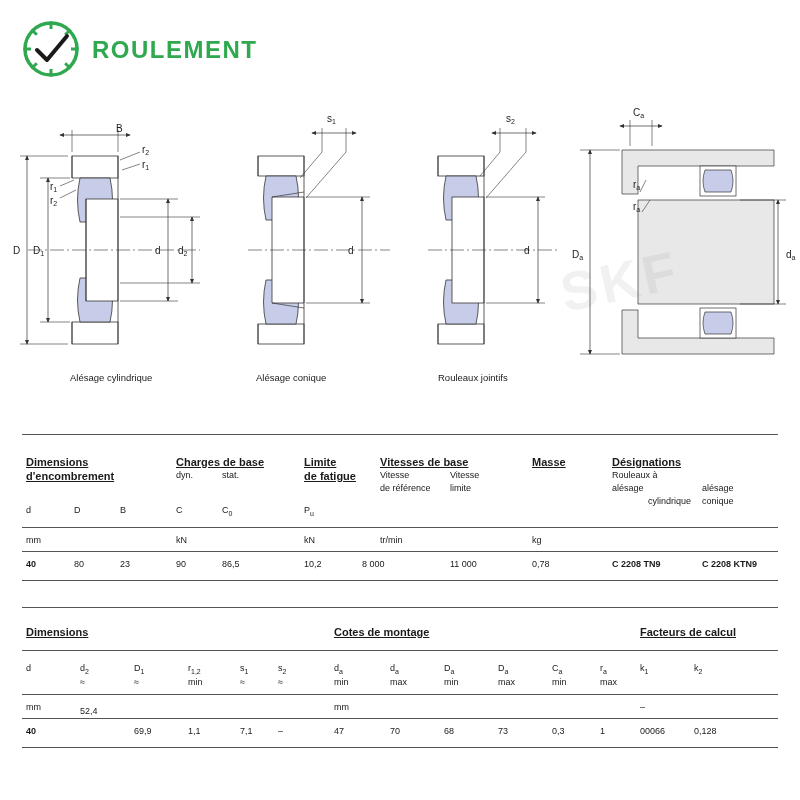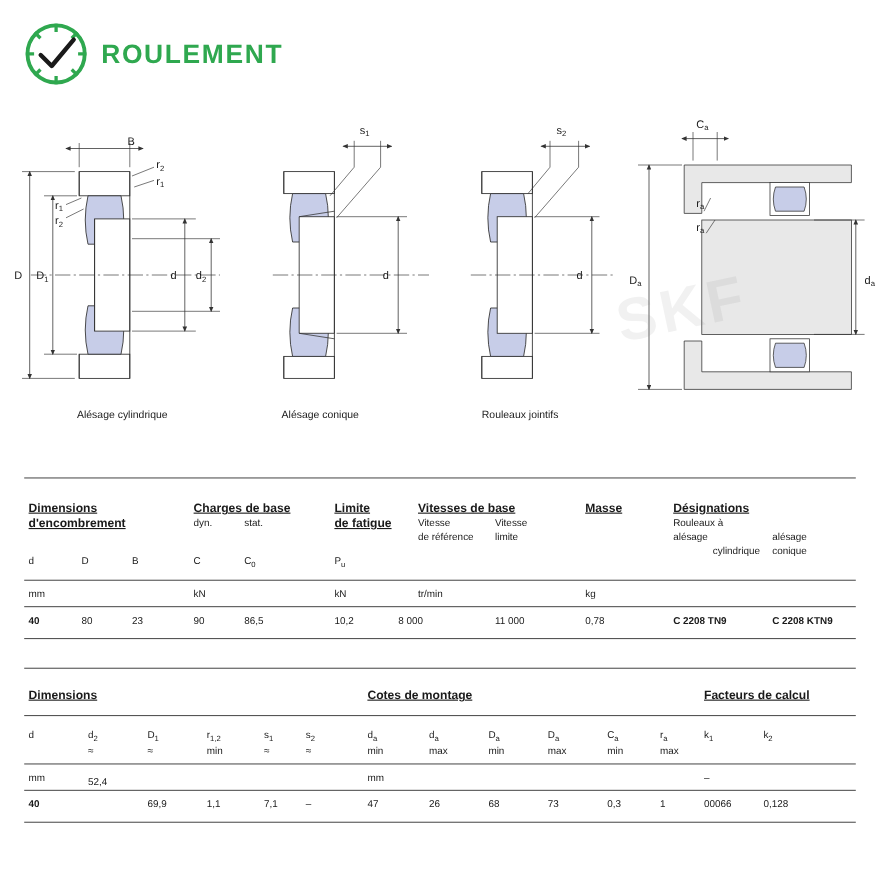--- a/index.html
+++ b/index.html
@@ -382,21 +382,21 @@
     <div style="position:absolute; left:334px; top:702px;" class="sub">mm</div>
     <div style="position:absolute; left:640px; top:702px;" class="sub">–</div>
 
     <div style="position:absolute; left:26px;  top:726px;" class="cellval bold">40</div>
     <div style="position:absolute; left:80px;  top:706px;" class="cellval">52,4</div>
     <div style="position:absolute; left:134px; top:726px;" class="cellval">69,9</div>
     <div style="position:absolute; left:188px; top:726px;" class="cellval">1,1</div>
     <div style="position:absolute; left:240px; top:726px;" class="cellval">7,1</div>
     <div style="position:absolute; left:278px; top:726px;" class="cellval">–</div>
     <div style="position:absolute; left:334px; top:726px;" class="cellval">47</div>
-    <div style="position:absolute; left:390px; top:726px;" class="cellval">26</div>
+    <div style="position:absolute; left:390px; top:726px;" class="cellval">70</div>
     <div style="position:absolute; left:444px; top:726px;" class="cellval">68</div>
     <div style="position:absolute; left:498px; top:726px;" class="cellval">73</div>
     <div style="position:absolute; left:552px; top:726px;" class="cellval">0,3</div>
     <div style="position:absolute; left:600px; top:726px;" class="cellval">1</div>
     <div style="position:absolute; left:640px; top:726px;" class="cellval">00066</div>
     <div style="position:absolute; left:694px; top:726px;" class="cellval">0,128</div>
   </div>
 
 </div>
 

